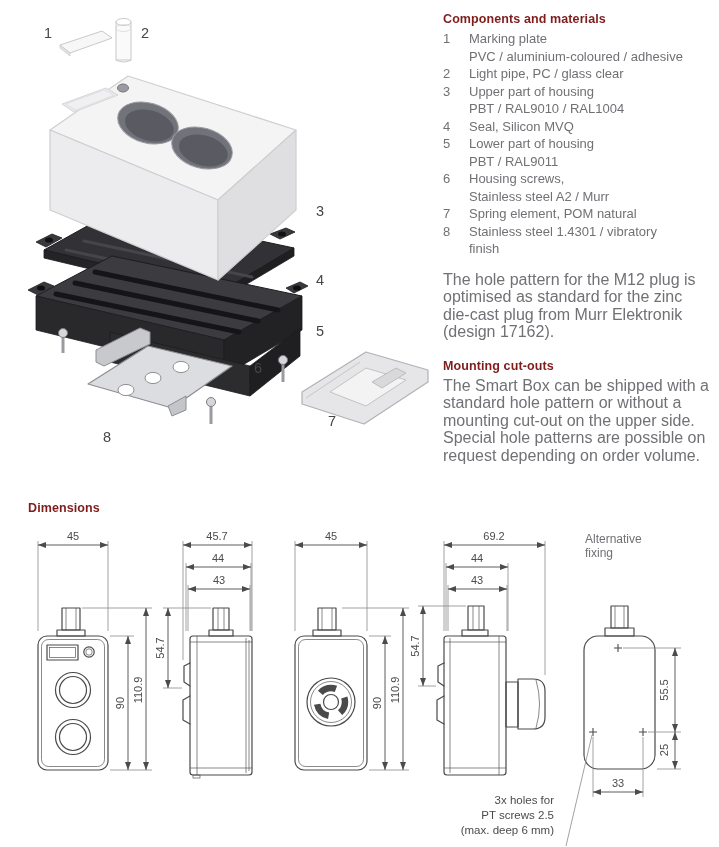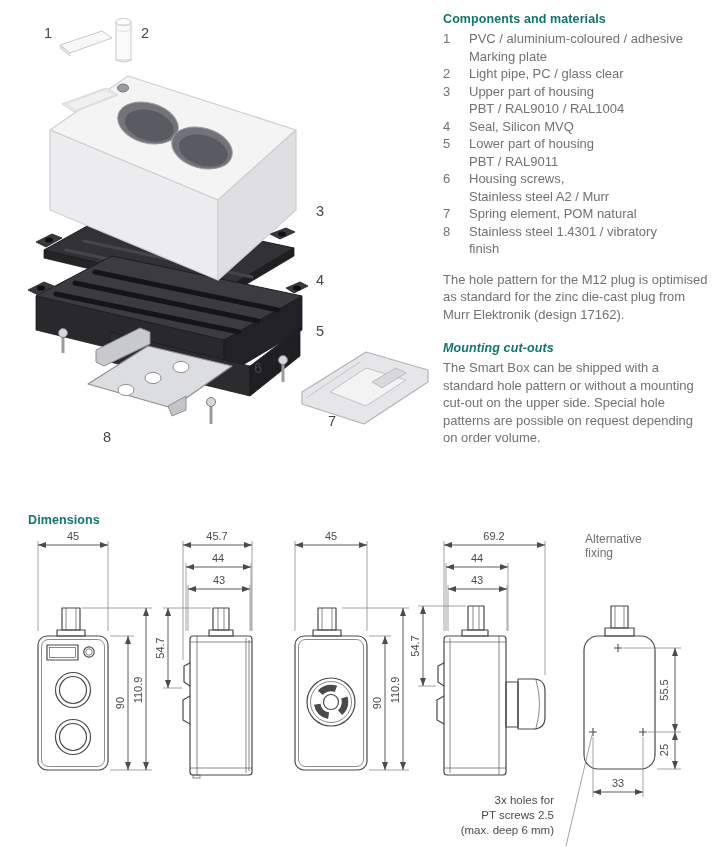--- a/index.html
+++ b/index.html
@@ -1,31 +1,31 @@
 <!DOCTYPE html>
 <html><head>
 <meta charset="utf-8">
 <style>
   html,body{margin:0;padding:0;}
   body{
     width:719px;height:847px;position:relative;background:#ffffff;
     font-family:"Liberation Sans",sans-serif;overflow:hidden;
   }
-  .h{font-size:12.5px;font-weight:700;color:#0f766e;letter-spacing:.1px;}
+  .h{font-size:12.5px;font-weight:700;color:#7f1d1d;letter-spacing:.1px;}
   
   .rightcol{position:absolute;left:443px;top:12px;width:268px;}
   .rightcol .h{margin-bottom:4px;}
   .clist{margin-bottom:13px;}
   .crow{display:flex;font-size:13px;color:#707175;line-height:17.5px;}
   .cnum{width:26px;flex:none;}
   .ctxt{flex:1;}
-  .body-p{font-size:13px;color:#707175;line-height:17.5px;margin:0 0 18px 0;}
-  .mount-h{margin-bottom:2px;font-style:italic;}
+  .body-p{font-size:16px;color:#707175;line-height:17.5px;margin:0 0 18px 0;}
+  .mount-h{margin-bottom:2px;}
   
-  .dims-h{position:absolute;left:28px;top:501px;margin-top:12px;}
+  .dims-h{position:absolute;left:28px;top:501px;}
   
   svg{position:absolute;}
   svg text{font-family:"Liberation Sans",sans-serif;}
   .obj{stroke:#4a4a4c;stroke-width:1.2;fill:none;stroke-linejoin:round;stroke-linecap:round;}
   .obj2{stroke:#55555briefly;}
   .obj2{stroke:#58585a;stroke-width:0.7;fill:none;}
   .ext{stroke:#8a8a8e;stroke-width:0.8;fill:none;}
   .dim{stroke:#4b4b4d;stroke-width:0.9;fill:none;}
   .cross{stroke:#4b4b4d;stroke-width:1.1;fill:none;}
   .dimt{fill:#4b4b4d;font-size:11px;}
@@ -134,22 +134,22 @@
   <text class="plabel" x="328" y="426">7</text>
   <text class="plabel" x="103" y="442">8</text>
 </svg>
 
 <div class="rightcol">
   <div class="h">Components and materials</div>
   <div class="clist">
     <div class="crow">
       <div class="cnum">1</div>
       <div class="ctxt">
+          <div>Marking plate</div>
           <div>PVC / aluminium-coloured / adhesive</div>
-          <div>Marking plate</div>
         </div>
     </div>
     <div class="crow">
       <div class="cnum">2</div>
       <div class="ctxt">
           <div>Light pipe, PC / glass clear</div>
         </div>
     </div>
     <div class="crow">
       <div class="cnum">3</div>

